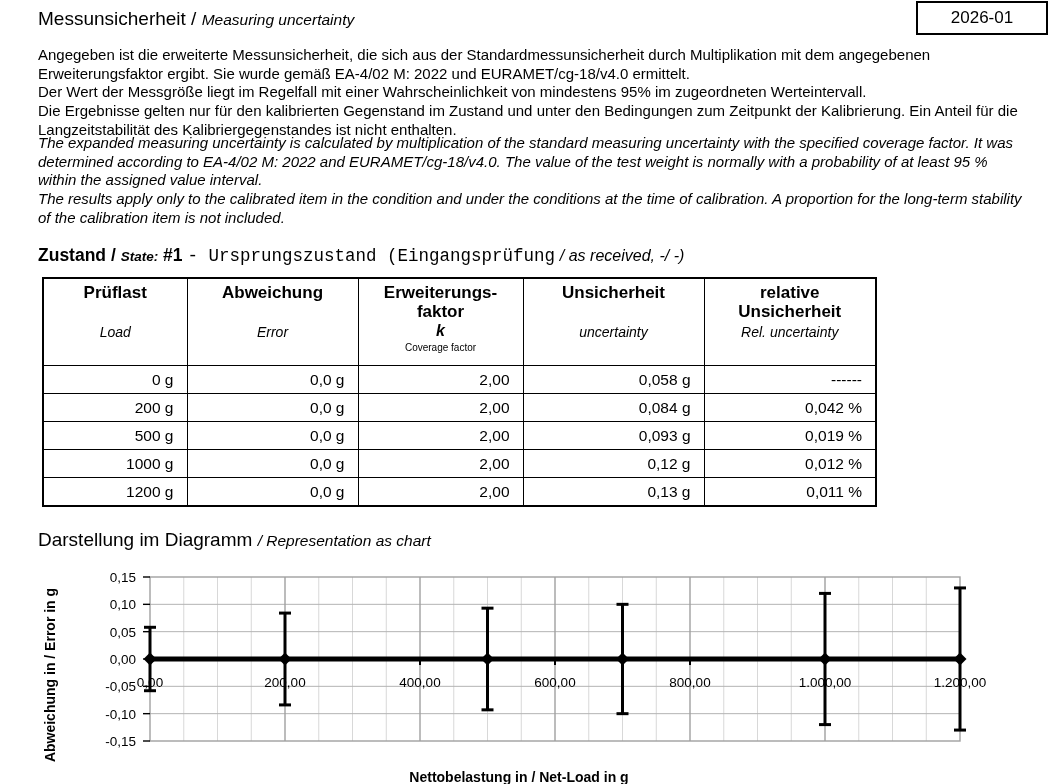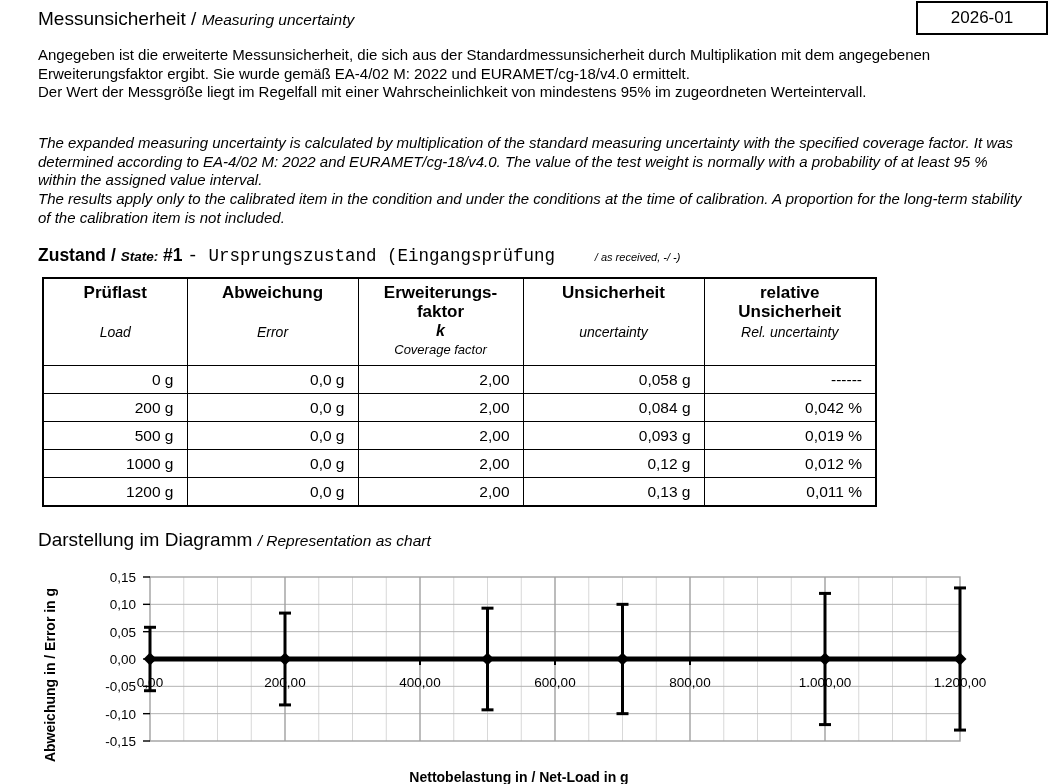--- a/index.html
+++ b/index.html
@@ -13,50 +13,51 @@
   .doc-title .it{font-style:italic;font-size:15.5px;}
   .doc-num-box{left:916px;top:1px;width:128px;height:30px;border:2px solid #000;
     display:flex;align-items:center;justify-content:center;font-size:17px;}
   
   .intro{left:38px;top:46px;width:992px;font-size:15px;line-height:18.7px;}
   .intro-en{top:134px;font-style:italic;}
   
   .state-line{left:38px;top:245px;font-size:17.5px;font-weight:bold;}
   .state-line .small-it{font-size:13.5px;font-style:italic;}
   .state-line .reg{font-weight:normal;font-family:Liberation Mono, monospace;}
-  .state-line .reg-it{font-weight:normal;font-style:italic;font-size:11px;margin-left:35px;}
+  .state-line .reg-it{font-weight:normal;font-style:italic;font-size:16px;}
   
   .cal-table{position:absolute;left:42px;top:277px;border-collapse:collapse;
     table-layout:fixed;border:2px solid #000;}
   .cal-table td{border:1px solid #000;overflow:hidden;}
   .cal-table td.hdr{position:relative;height:84px;vertical-align:top;text-align:center;}
   .slot-de{margin-top:3px;font-weight:bold;font-size:17px;line-height:19px;white-space:pre-line;}
   .slot-mid{position:absolute;top:45px;left:0;right:0;font-style:italic;font-size:14px;}
   .slot-mid.k{font-weight:bold;font-size:16px;top:43px;}
-  .slot-bot{position:absolute;top:63px;left:0;right:0;font-style:italic;font-size:13px;}
+  .slot-bot{position:absolute;top:63px;left:0;right:0;font-size:10px;}
   .cal-table td.val{height:25px;text-align:right;padding-right:13px;font-size:15.5px;}
   
   .chart-title{left:38px;top:529px;font-size:19px;}
   .chart-title .it{font-style:italic;font-size:15.5px;}
   .chart-wrap{left:36px;top:563px;width:1021px;height:221px;text-align:right;}
 </style>
 </head>
 <body>
 
 <div class="abs doc-title">
   <span>Messunsicherheit /</span>
   <span class="it">Measuring uncertainty</span>
 </div>
 <div class="abs doc-num-box">
   <span>2026-01</span>
 </div>
 
 <div class="abs intro">
   <div>Angegeben ist die erweiterte Messunsicherheit, die sich aus der Standardmessunsicherheit durch Multiplikation mit dem angegebenen Erweiterungsfaktor ergibt. Sie wurde gemäß EA-4/02 M: 2022 und EURAMET/cg-18/v4.0 ermittelt.</div>
   <div>Der Wert der Messgröße liegt im Regelfall mit einer Wahrscheinlichkeit von mindestens 95% im zugeordneten Werteintervall.</div>
+  <div>Die Ergebnisse gelten nur für den kalibrierten Gegenstand im Zustand und unter den Bedingungen zum Zeitpunkt der Kalibrierung. Ein Anteil für die Langzeitstabilität des Kalibriergegenstandes ist nicht enthalten.</div>
 </div>
 
 <div class="abs intro intro-en">
   <div>The expanded measuring uncertainty is calculated by multiplication of the standard measuring uncertainty with the specified coverage factor. It was determined according to EA-4/02 M: 2022 and EURAMET/cg-18/v4.0. The value of the test weight is normally with a probability of at least 95 % within the assigned value interval.</div>
   <div>The results apply only to the calibrated item in the condition and under the conditions at the time of calibration. A proportion for the long-term stability of the calibration item is not included.</div>
 </div>
 
 <div class="abs state-line">
   <span>Zustand /</span>
   <span class="small-it">State:</span>

